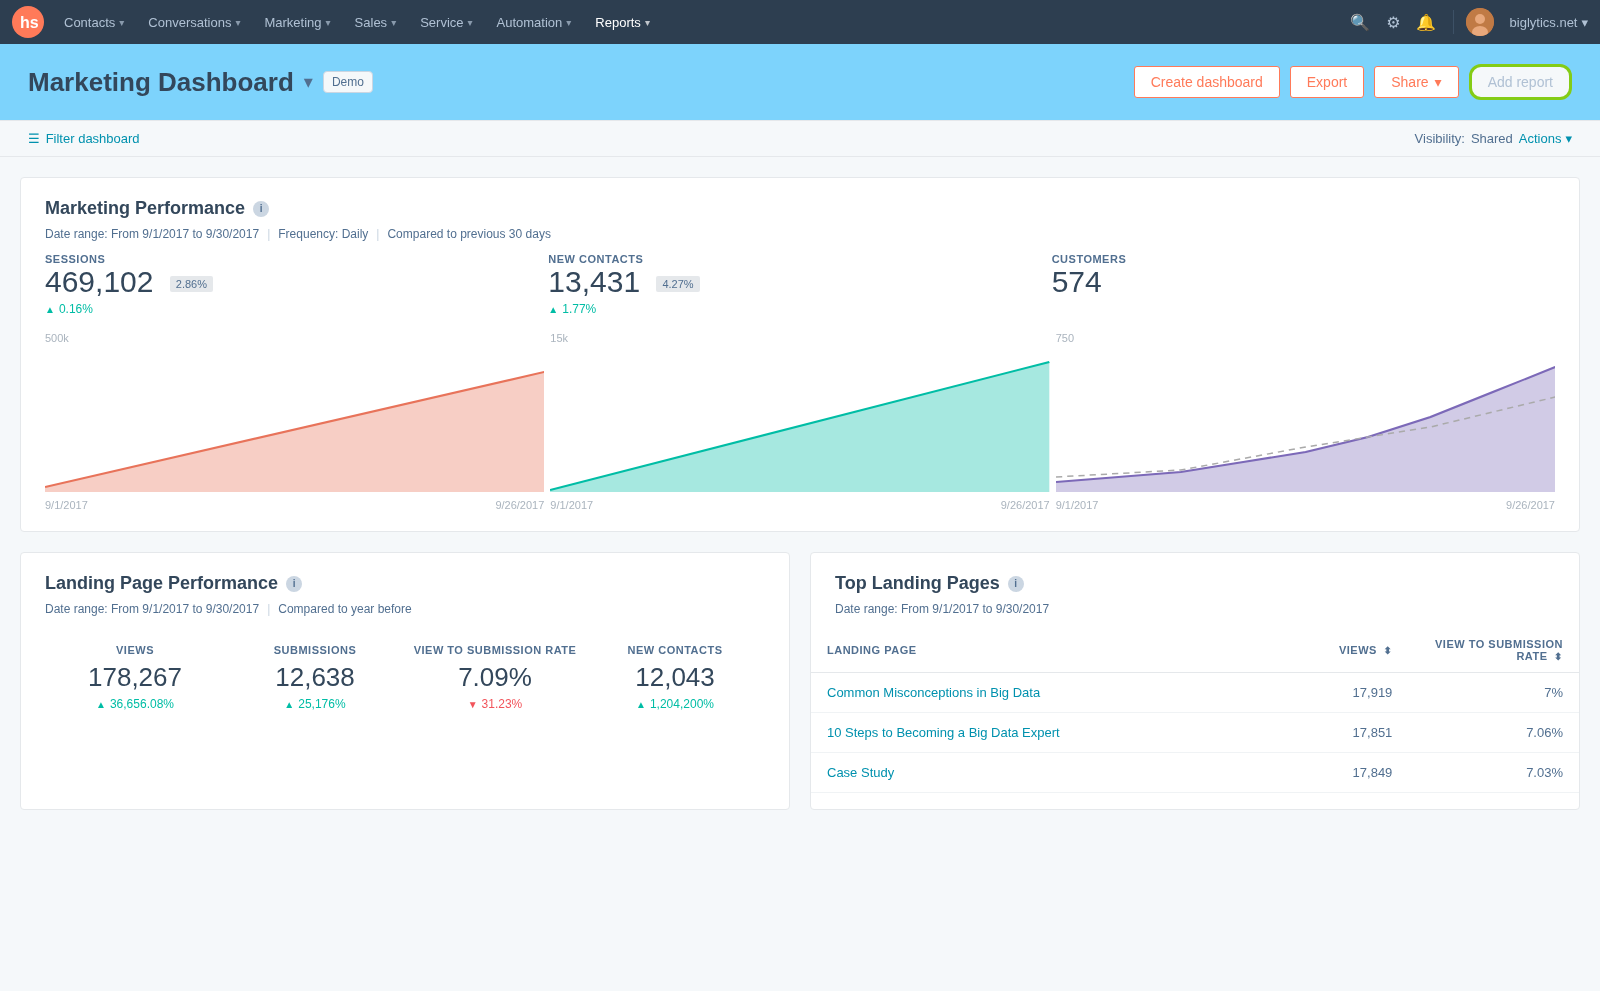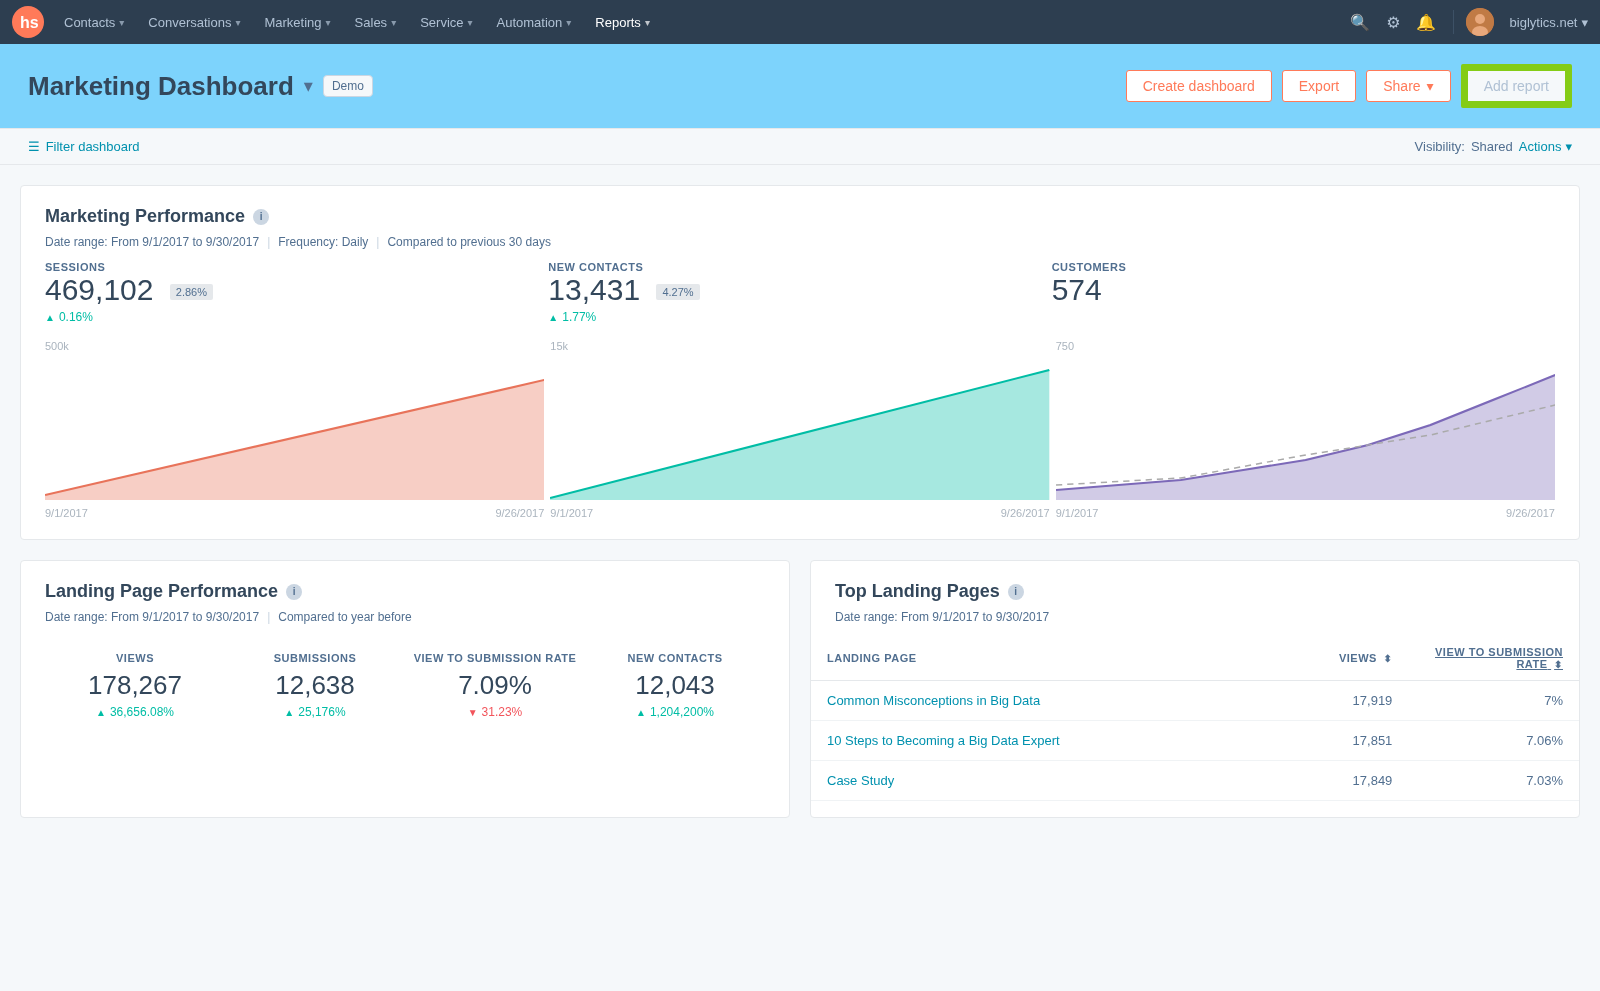--- a/index.html
+++ b/index.html
@@ -21,21 +21,21 @@
 
     
     .page-header { background: #7dd3fc; padding: 20px 28px; display: flex; align-items: center; border-bottom: 1px solid #e5e8eb; }
     .page-title-area { display: flex; align-items: center; gap: 10px; flex: 1; }
     .page-title { font-size: 26px; font-weight: 600; color: #33475b; }
     .title-chevron { color: #516f90; font-size: 18px; cursor: pointer; }
     .demo-badge { background: #f5f8fa; border: 1px solid #cbd6e2; border-radius: 4px; color: #516f90; font-size: 12px; font-weight: 500; padding: 3px 8px; }
     .header-actions { display: flex; gap: 10px; align-items: center; }
     .btn-outline-orange { border: 1px solid #ff7a59; color: #ff7a59; background: #fff; padding: 7px 16px; border-radius: 3px; font-size: 14px; cursor: pointer; font-weight: 500; }
     .btn-share { border: 1px solid #ff7a59; color: #ff7a59; background: #fff; padding: 7px 16px; border-radius: 3px; font-size: 14px; cursor: pointer; font-weight: 500; display: flex; align-items: center; gap: 6px; }
-    .btn-disabled { border: 7px solid #84cc16; color: #b0c1d4; background: #f5f8fa; padding: 7px 16px; border-radius: 2px; font-size: 14px; cursor: not-allowed; font-weight: 500; }
+    .btn-disabled { border: 3px solid #84cc16; color: #b0c1d4; background: #f5f8fa; padding: 7px 16px; border-radius: 12px; font-size: 14px; cursor: not-allowed; font-weight: 500; }
 
     
     .filter-bar { background: #f5f8fa; border-bottom: 1px solid #e5e8eb; padding: 10px 28px; display: flex; align-items: center; justify-content: space-between; }
     .filter-link { color: #0091ae; font-size: 13px; display: flex; align-items: center; gap: 6px; cursor: pointer; }
     .visibility-area { display: flex; align-items: center; gap: 6px; font-size: 13px; color: #516f90; }
     .visibility-label { color: #516f90; }
     .visibility-value { color: #516f90; font-weight: 500; }
     .actions-btn { color: #0091ae; font-size: 13px; cursor: pointer; display: flex; align-items: center; gap: 4px; }
 
     
@@ -339,21 +339,21 @@
         <table>
           <thead>
             <tr>
               <th>
                 <span>LANDING PAGE</span>
               </th>
               <th class="right">
                 <span>VIEWS</span>
                 <span class="sort-icon">⬍</span>
               </th>
-              <th class="right" style="max-width:100px;text-decoration:underline;">
+              <th class="right" style="max-width:100px;">
                 <span>VIEW TO SUBMISSION RATE</span>
                 <span class="sort-icon">⬍</span>
               </th>
             </tr>
           </thead>
           <tbody id="landing-pages-tbody">
           <tr>
       <td><a href="#">Common Misconceptions in Big Data</a></td>
       <td class="right">17,919</td>
       <td class="right">7%</td>

